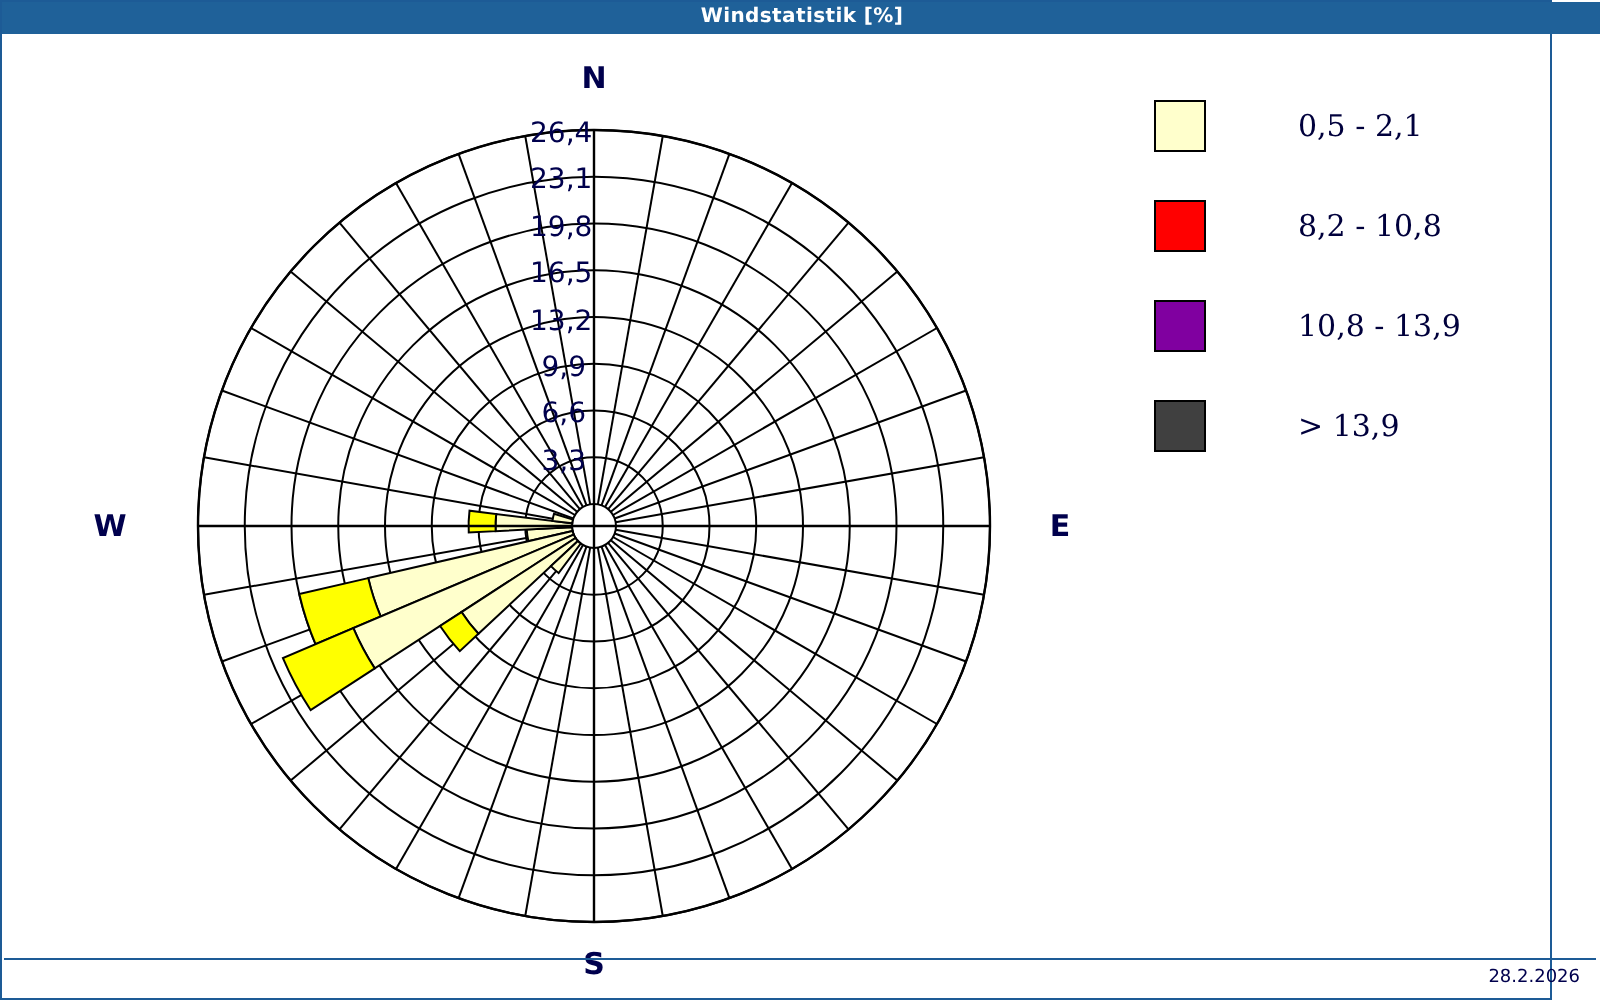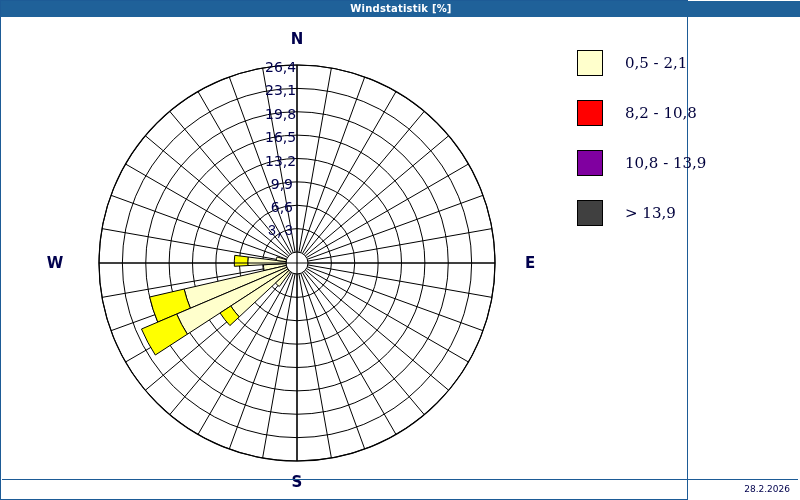--- a/index.html
+++ b/index.html
@@ -8,21 +8,21 @@
     background: #ffffff;
   }
   body {
     width: 800px;
     height: 500px;
     font-family: "Liberation Serif", serif;
     overflow: hidden;
   }
   #app {
     position: relative;
-    width: 688px;
+    width: 776px;
     height: 500px;
     box-sizing: border-box;
     border: 1px solid #1d5b96;
     background: #ffffff;
   }
   
   #titlebar {
     position: absolute;
     left: 0; top: 0;
     width: 800px;
@@ -82,20 +82,21 @@
   #legend {
     position: absolute;
     left: 575px;
     top: 20px;
     width: 215px;
   }
   .legend-row {
     display: flex;
     align-items: center;
     height: 50px;
+    gap: 24px;
   }
   .legend-swatch {
     width: 26px;
     height: 26px;
     border: 1px solid #000000;
     box-sizing: border-box;
     flex: 0 0 auto;
   }
   .legend-label {
     margin-left: 22px;
@@ -203,21 +204,21 @@
             <circle cx="295" cy="245" r="198" fill="none" stroke="#000000" stroke-width="1.2"></circle>
           </g>
       </svg>
 
       <div class="compass" id="compass-n">N</div>
       <div class="compass" id="compass-s">S</div>
       <div class="compass" id="compass-w">W</div>
       <div class="compass" id="compass-e">E</div>
 
       <div id="rticks">
-          <div class="rtick" style="left: 263px; top: 204.625px; font-family: Liberation Mono, monospace;">3,3</div>
+          <div class="rtick" style="left: 263px; top: 204.625px;">3,3</div>
           <div class="rtick" style="left: 263px; top: 181.25px;">6,6</div>
           <div class="rtick" style="left: 263px; top: 157.875px;">9,9</div>
           <div class="rtick" style="left: 263px; top: 134.5px;">13,2</div>
           <div class="rtick" style="left: 263px; top: 111.125px;">16,5</div>
           <div class="rtick" style="left: 263px; top: 87.75px;">19,8</div>
           <div class="rtick" style="left: 263px; top: 64.375px;">23,1</div>
           <div class="rtick" style="left: 263px; top: 41px;">26,4</div>
         </div>
     </div>
 

